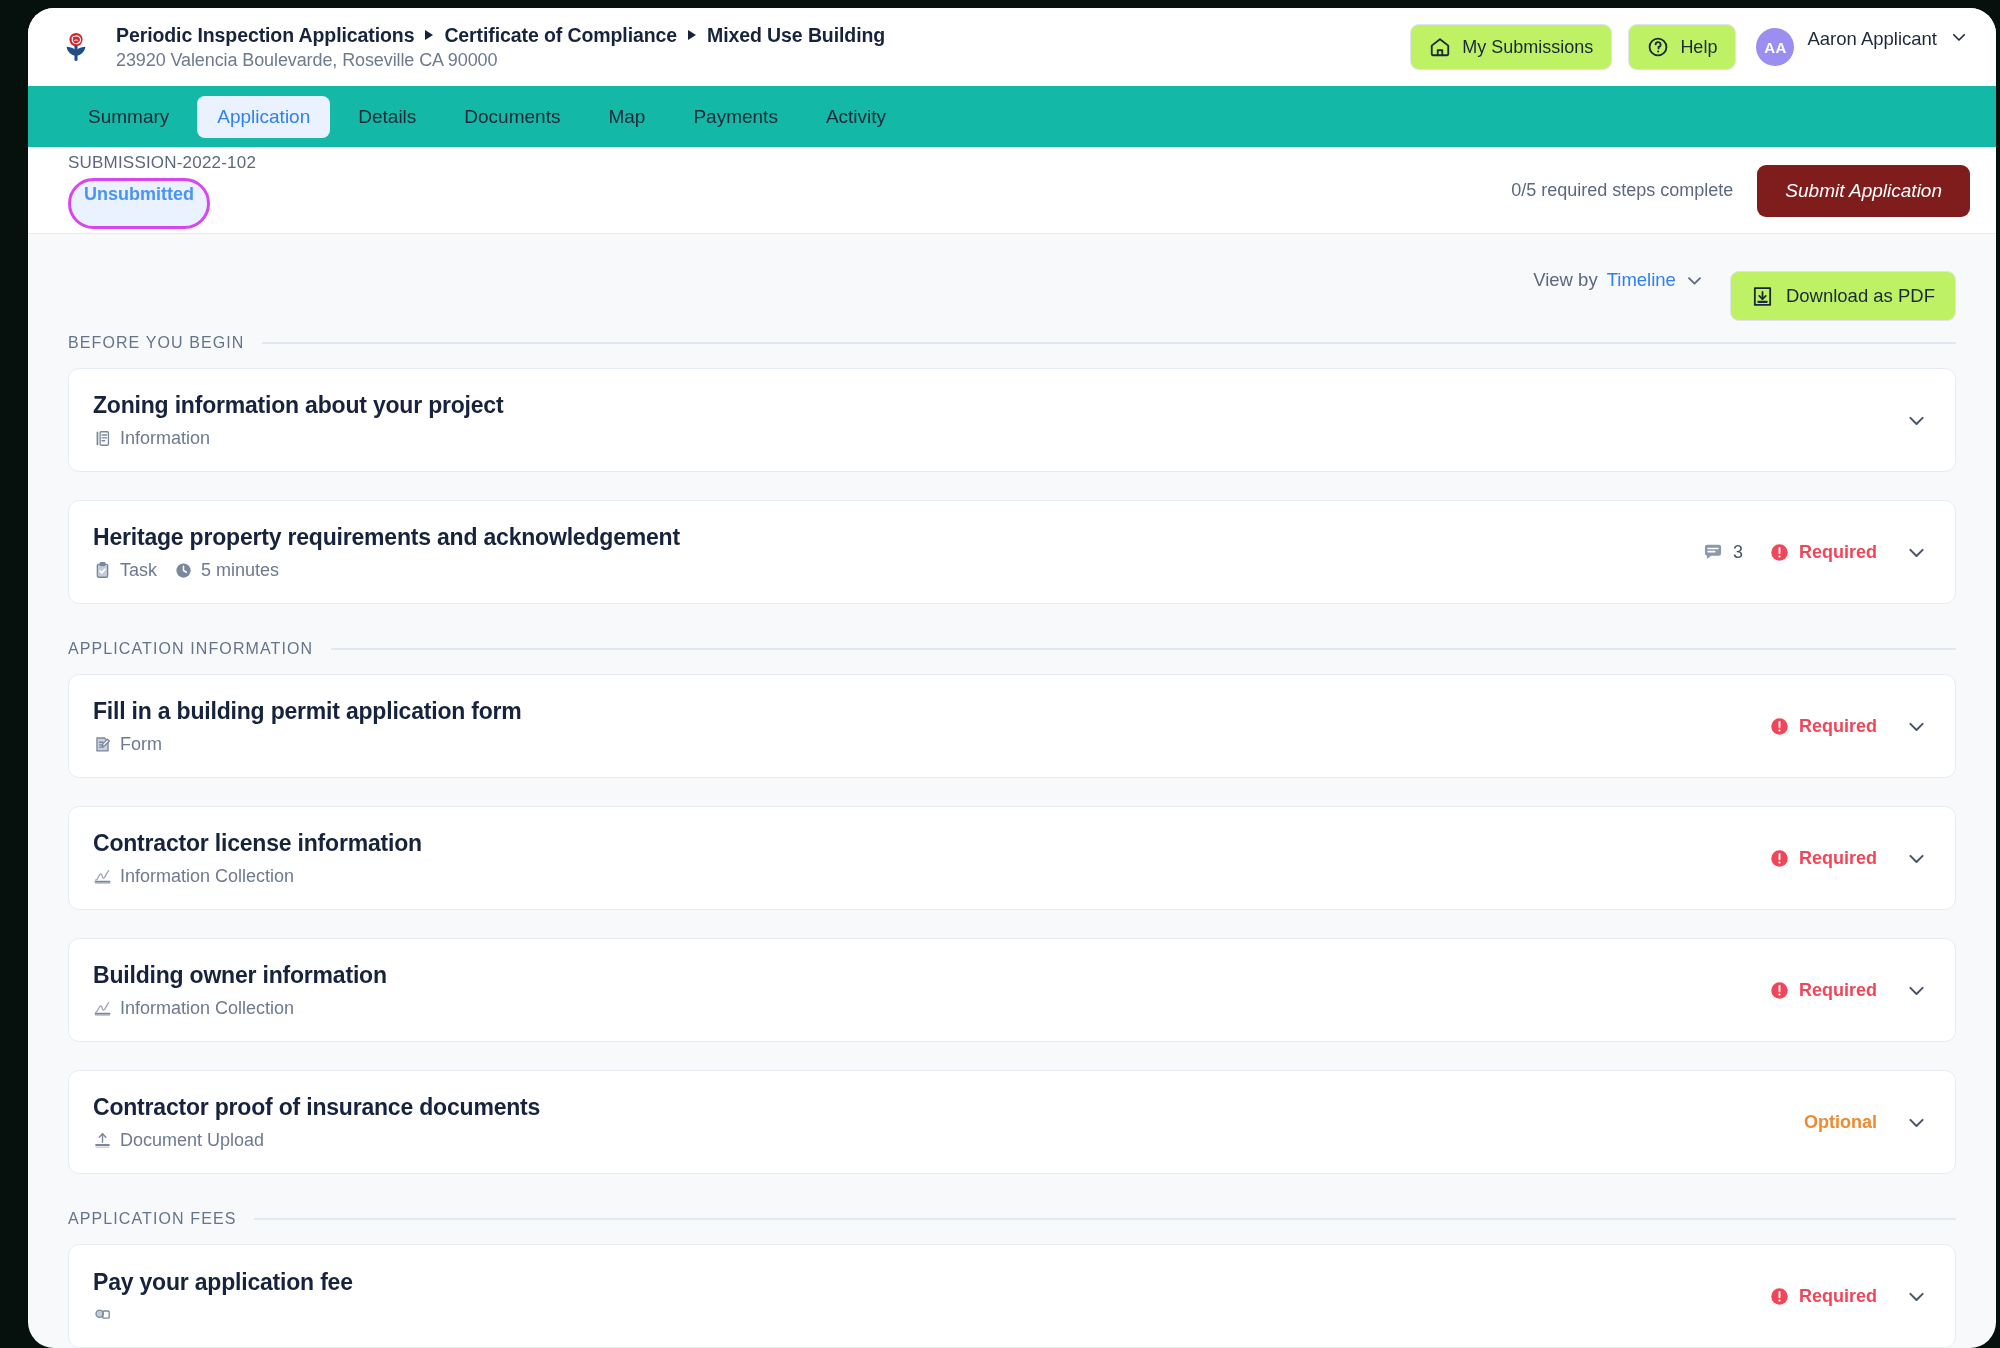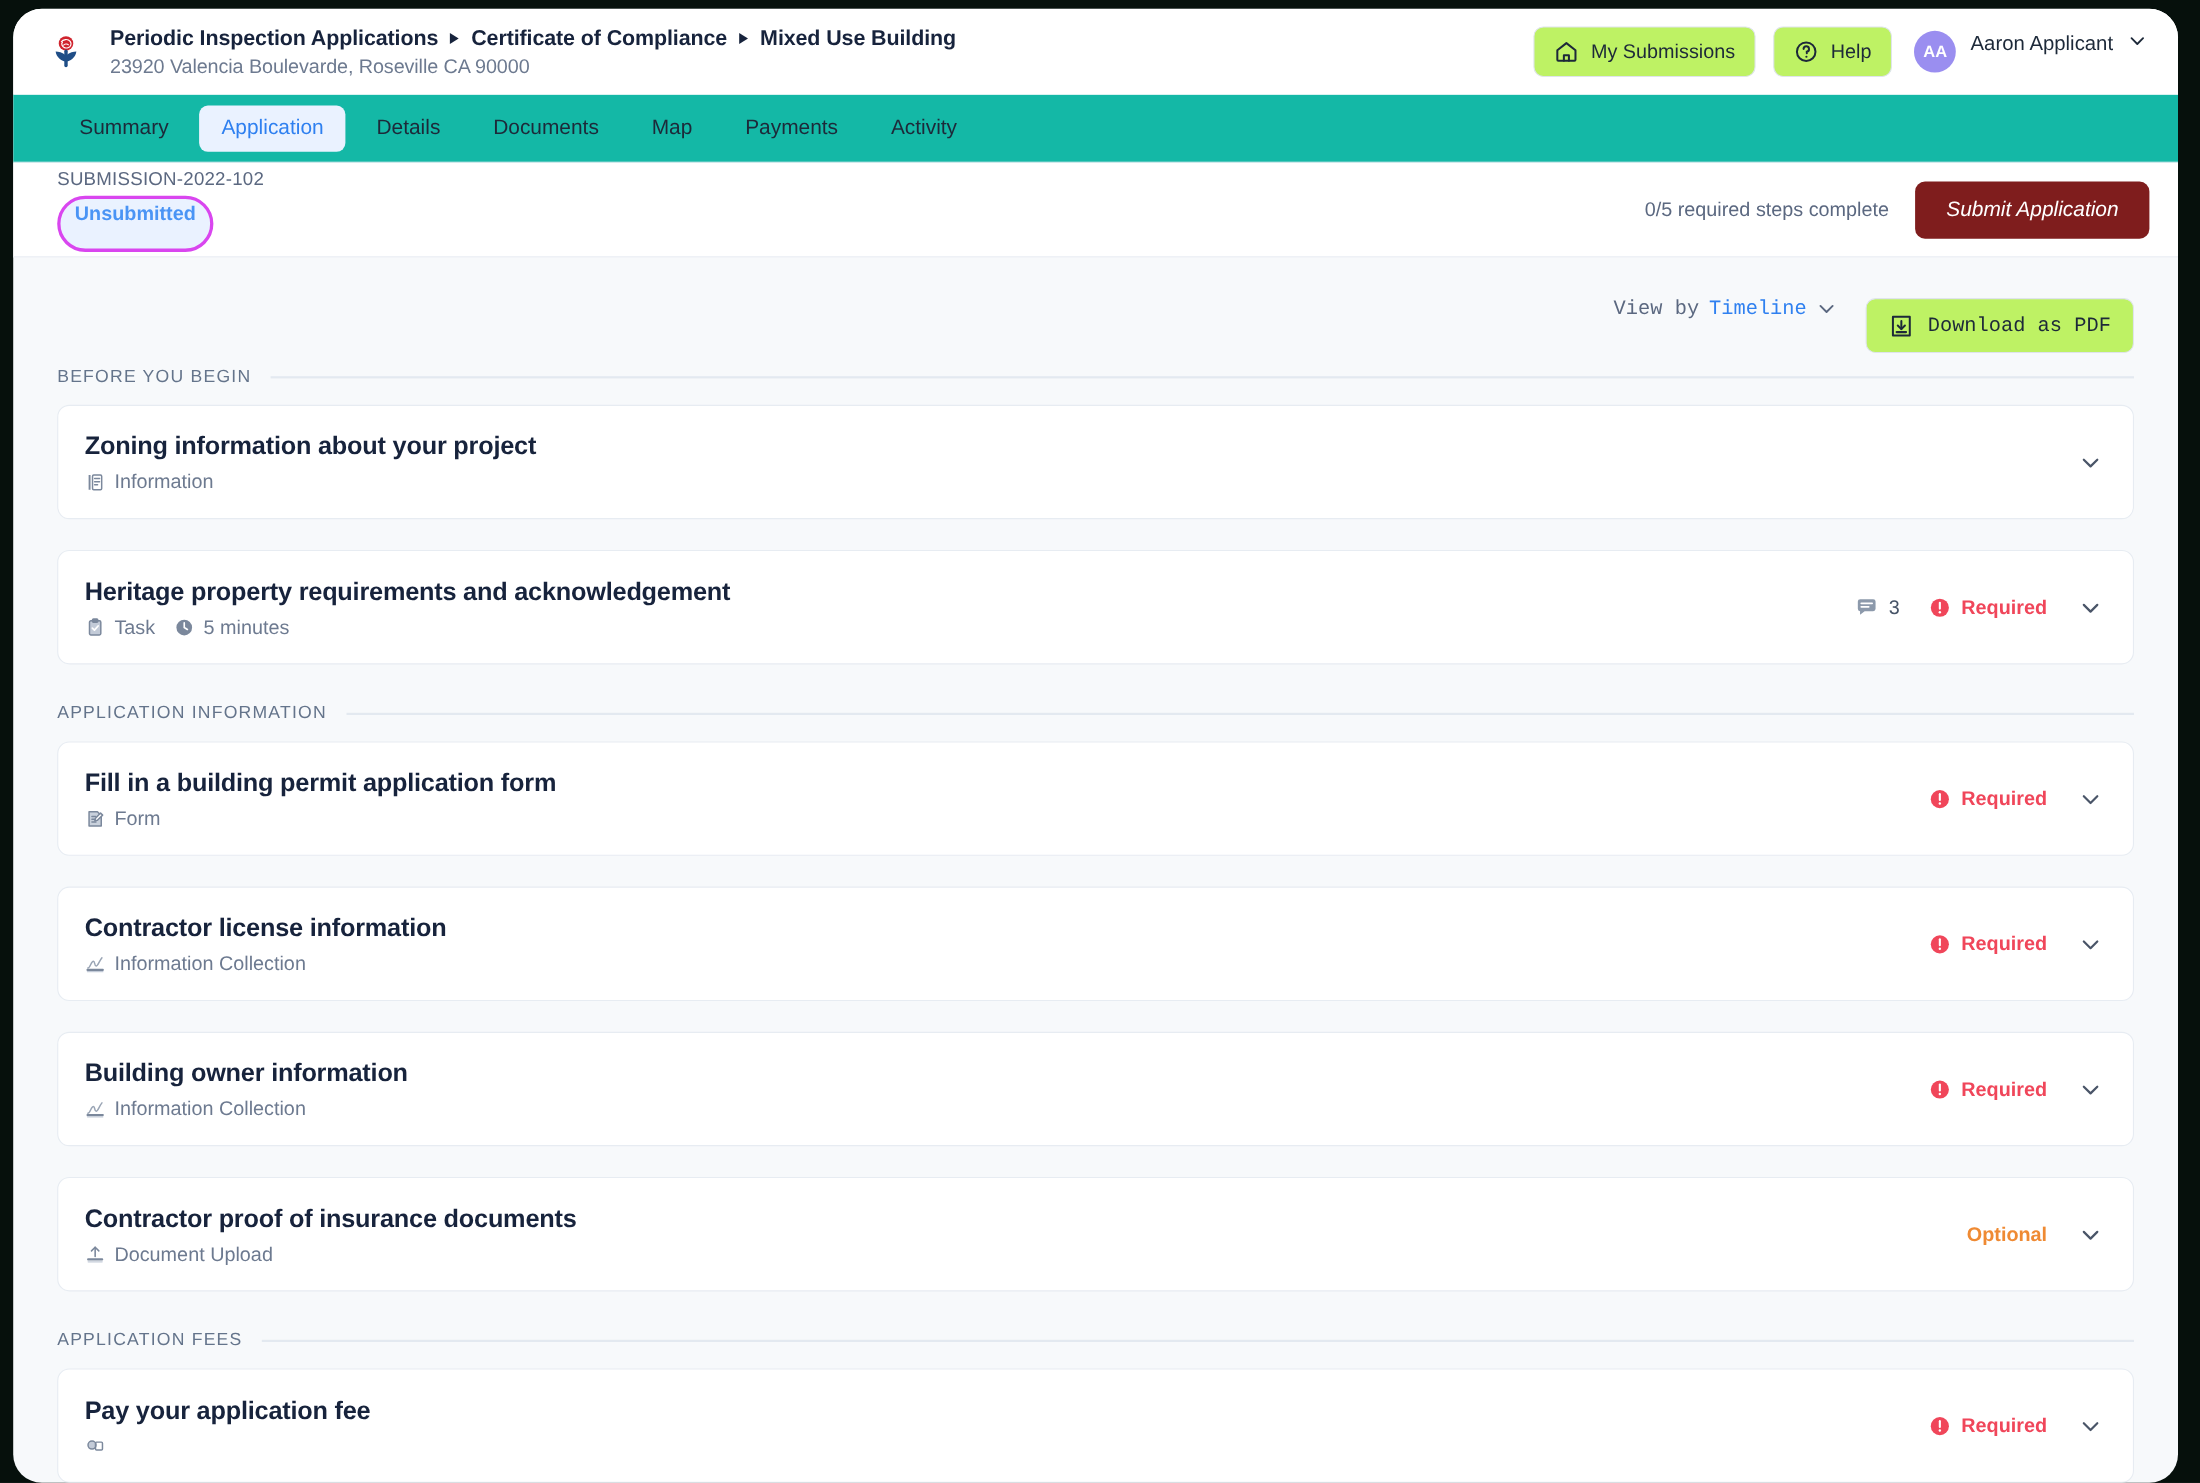--- a/index.html
+++ b/index.html
@@ -4,21 +4,21 @@
 <style>
   * { box-sizing: border-box; margin: 0; padding: 0; }
   html, body {
     width: 2000px; height: 1348px;
     background: #06100c;
     font-family: "Liberation Sans", sans-serif;
     overflow: hidden;
   }
   .app-window {
     position: absolute;
-    left: 12px; top: 8px;
+    left: 28px; top: 8px;
     width: 1968px; height: 1340px;
     background: #f7f9fb;
     border-radius: 26px 26px 26px 26px;
     overflow: hidden;
   }
 
   
   .header {
     height: 78px;
     background: #ffffff;
@@ -116,21 +116,20 @@
     font-size: 19px; cursor: pointer;
     font-family: inherit;
     font-style: italic;
   }
 
   
   .content { padding: 0 40px; position: relative; }
   .toolbar {
     height: 92px; display: flex; align-items: center; justify-content: flex-end;
     gap: 26px;
-    font-family: Liberation Mono, monospace;
   }
   .viewby { display: flex; align-items: center; gap: 9px; font-size: 18.5px; color: #5b6880; cursor: pointer; }
   .viewby .val { color: #2f80f0; }
   .pdf-btn {
     height: 50px; border: 1.4px solid #dfe4ec; border-radius: 9px;
     background: #bef264; display: flex; align-items: center; gap: 12px;
     padding: 0 20px; font-size: 18.5px; color: #1d2939; cursor: pointer; margin-top: 32px;
   }
 
   .section-head {

